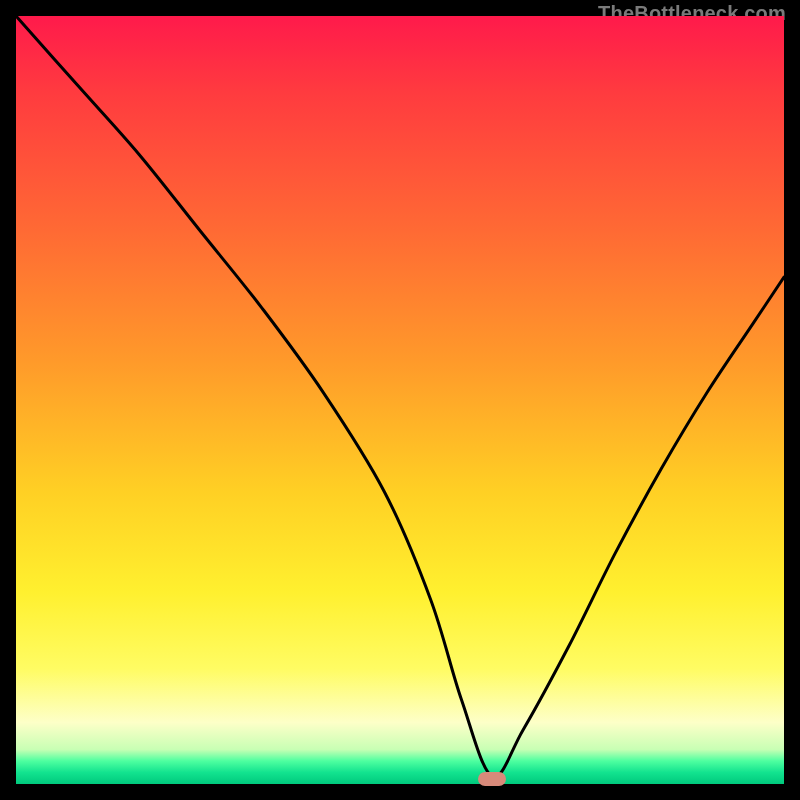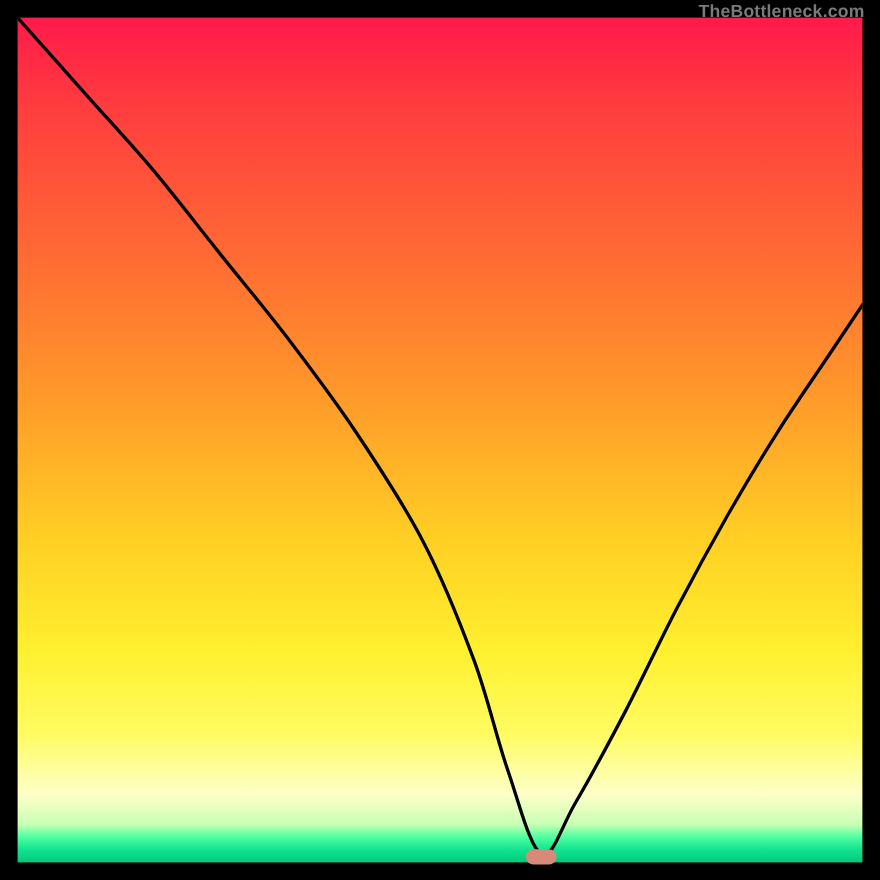--- a/index.html
+++ b/index.html
@@ -52,21 +52,21 @@
     width: 28px;
     height: 14px;
     border-radius: 7px;
     background: #d88a7a;
   }
   .watermark {
     position: absolute;
     top: 2px;
     right: 14px;
     font-family: Arial, Helvetica, sans-serif;
-    font-size: 16px;
+    font-size: 20px;
     font-weight: bold;
     color: #7a7a7a;
     letter-spacing: 0.2px;
     text-align: right;
   }
 </style>
 </head>
 <body>
 
 <div class="watermark">TheBottleneck.com</div>

